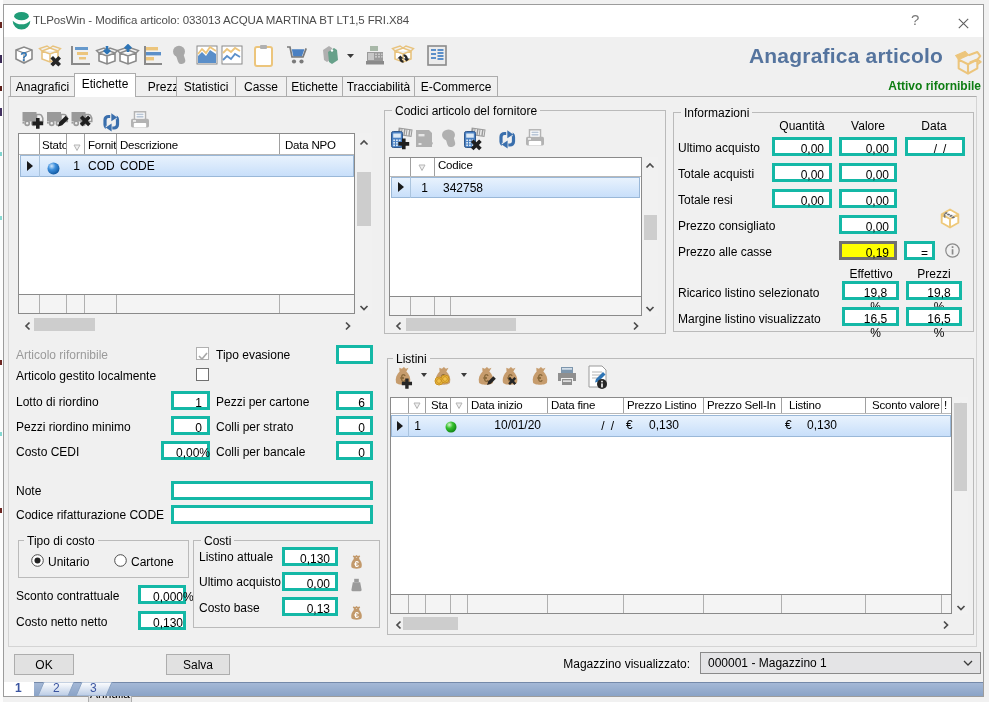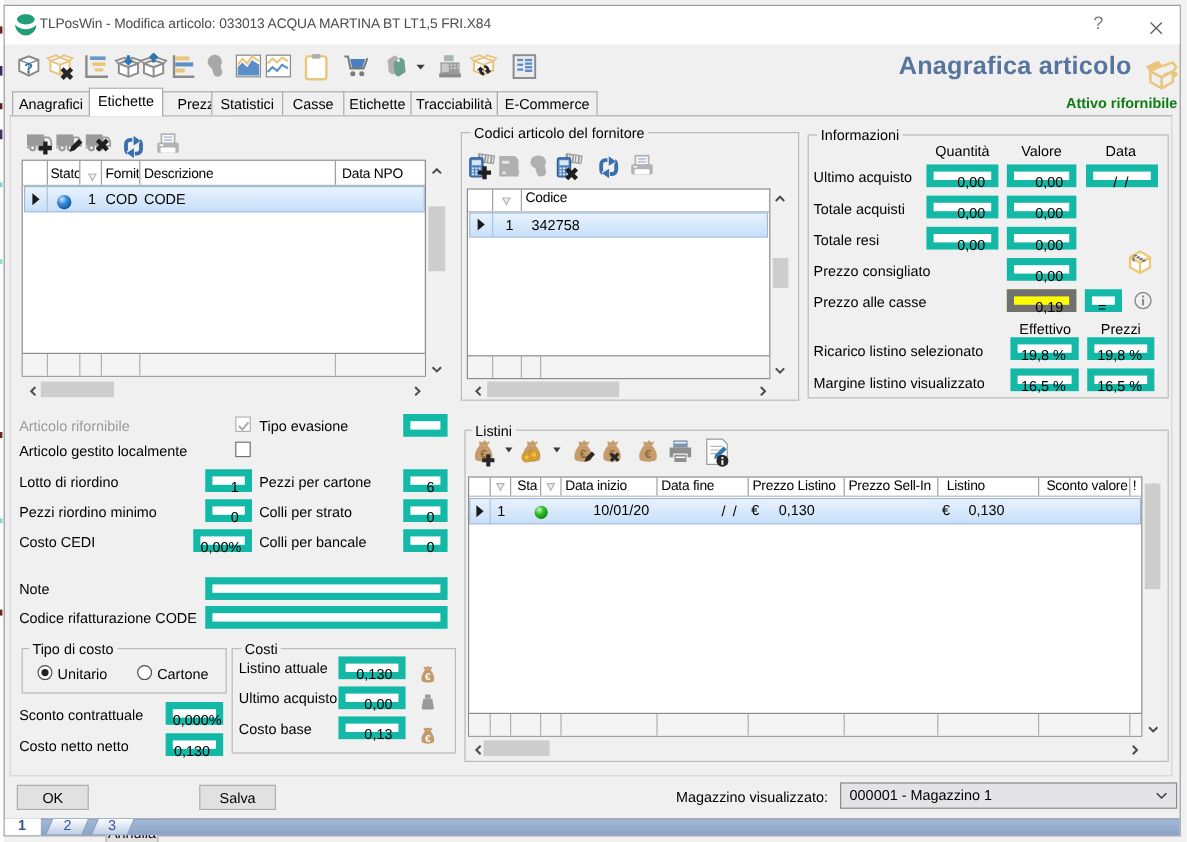--- a/index.html
+++ b/index.html
@@ -4,21 +4,21 @@
 <style>
 * { margin:0; padding:0; box-sizing:border-box; }
 body { font-family:"Liberation Sans", sans-serif; }
 .screen { position:relative; width:989px; height:702px; background:#f1f1f1; overflow:hidden; }
 .abs { position:absolute; }
 .win { position:absolute; left:3px; top:4px; width:981px; height:693px; background:#f0f0f0; border:1px solid #9c9c9c; }
 .titlebar { position:absolute; left:0; top:0; width:100%; height:32px; background:#ffffff; }
 .title-text { position:absolute; left:29px; top:9px; font-size:11.5px; color:#4c4c4c; white-space:nowrap; letter-spacing:-0.1px; }
 .cap { position:absolute; top:6px; font-size:15px; color:#7a7a7a; }
 .lbl { position:absolute; font-size:12px; color:#000; white-space:nowrap; }
-.field { position:absolute; background:#fff; border:6px solid #14b8a6; font-size:12px; text-align:right; padding:2px 5px 0 0; height:19px; }
+.field { position:absolute; background:#fff; border:3px solid #14b8a6; font-size:12px; text-align:right; padding:2px 5px 0 12px; height:19px; }
 .gb { position:absolute; border:1px solid #bababa; }
 .gbt { position:absolute; font-size:12px; background:#f0f0f0; padding:0 3px; white-space:nowrap; }
 .grid { position:absolute; background:#fff; border:1px solid #8a8a8a; }
 .gh { position:absolute; font-size:11.5px; color:#000; white-space:nowrap; letter-spacing:-0.2px; }
 .vline { position:absolute; width:1px; background:#a0a0a0; }
 .hline { position:absolute; height:1px; background:#a0a0a0; }
 .selrow { position:absolute; background:linear-gradient(#e8f2fd,#c8dffa); border:1px solid #9ab8d8; }
 .sb { position:absolute; background:#f1f1f1; }
 .sbthumb { position:absolute; background:#cdcdcd; }
 .btn { position:absolute; background:#e1e1e1; border:1px solid #adadad; font-size:12px; text-align:center; padding-top:3px; }

